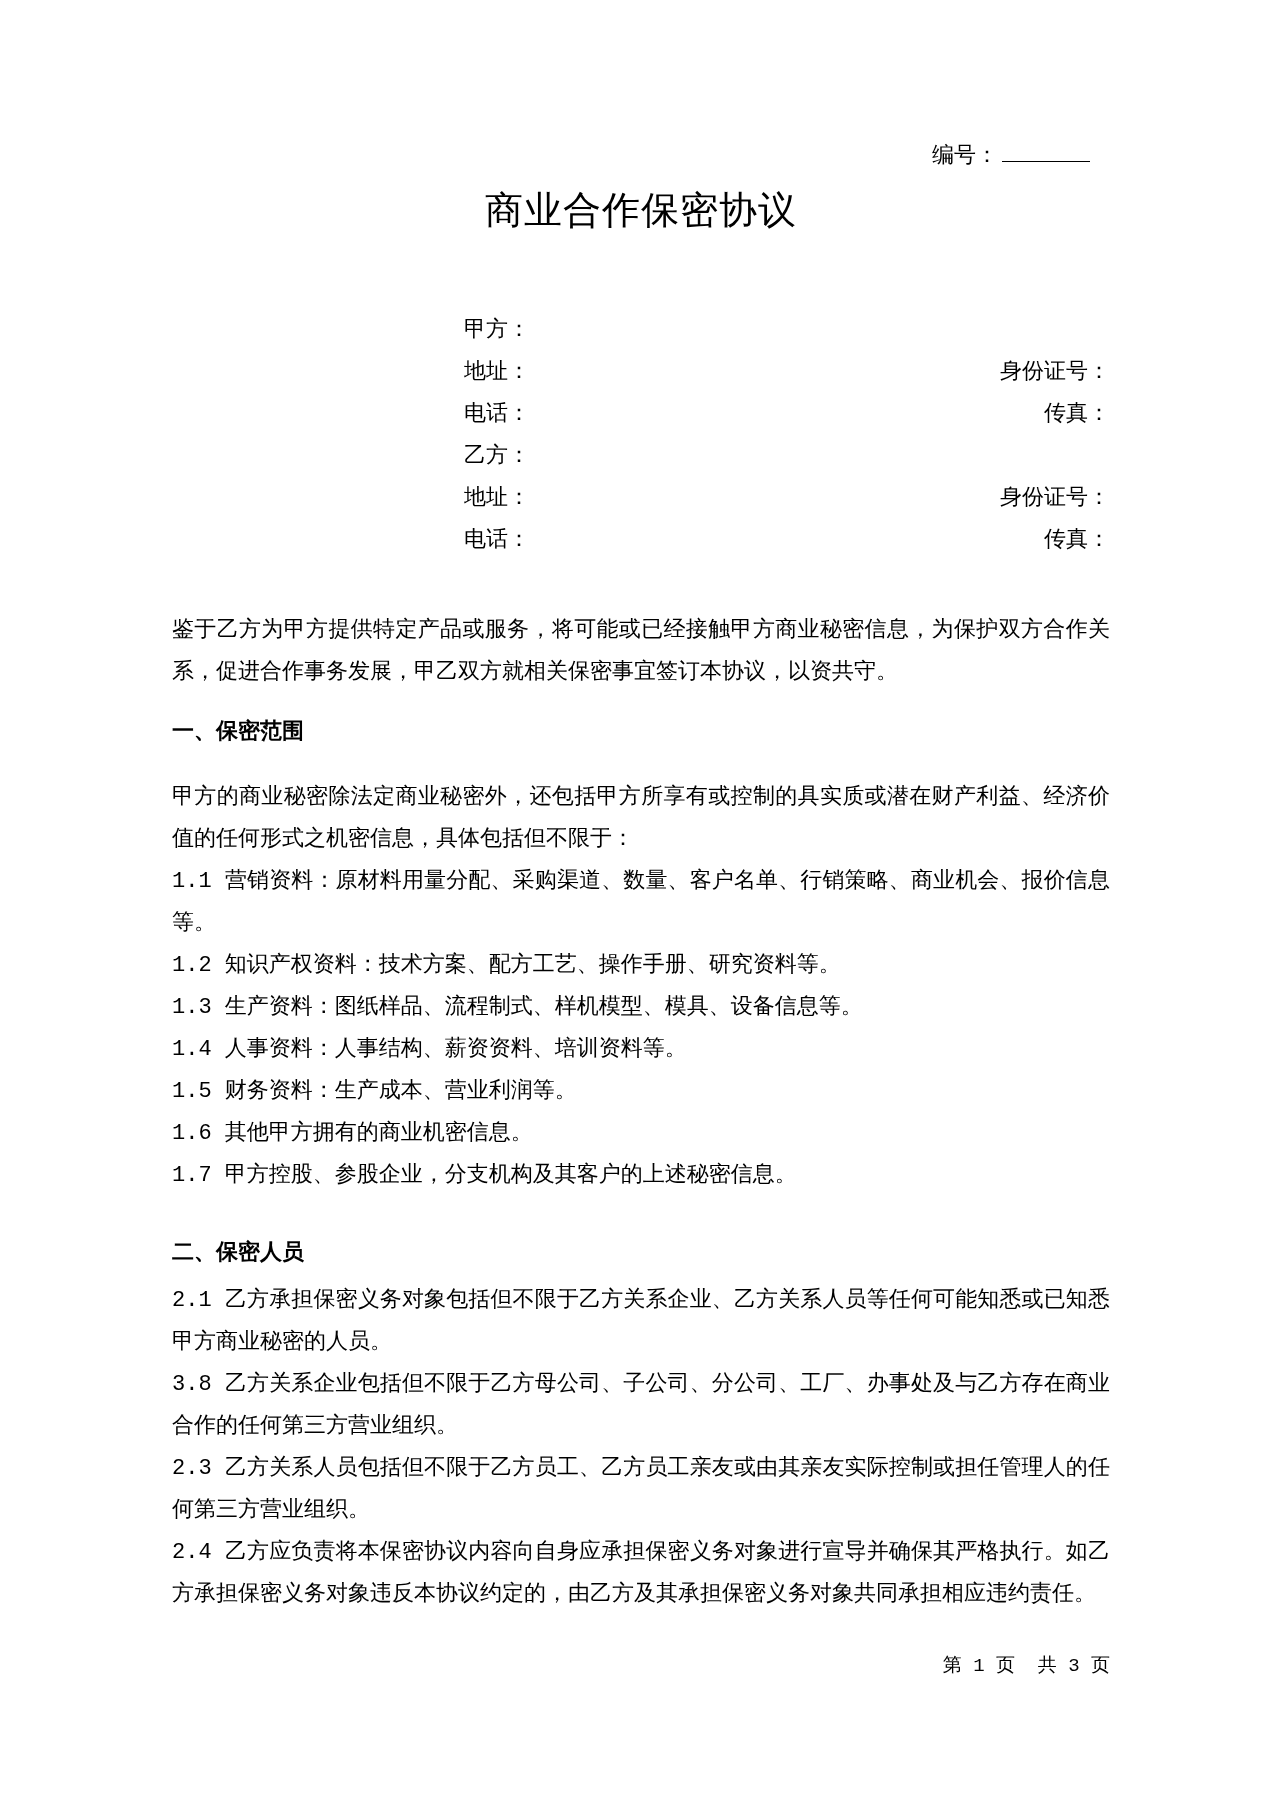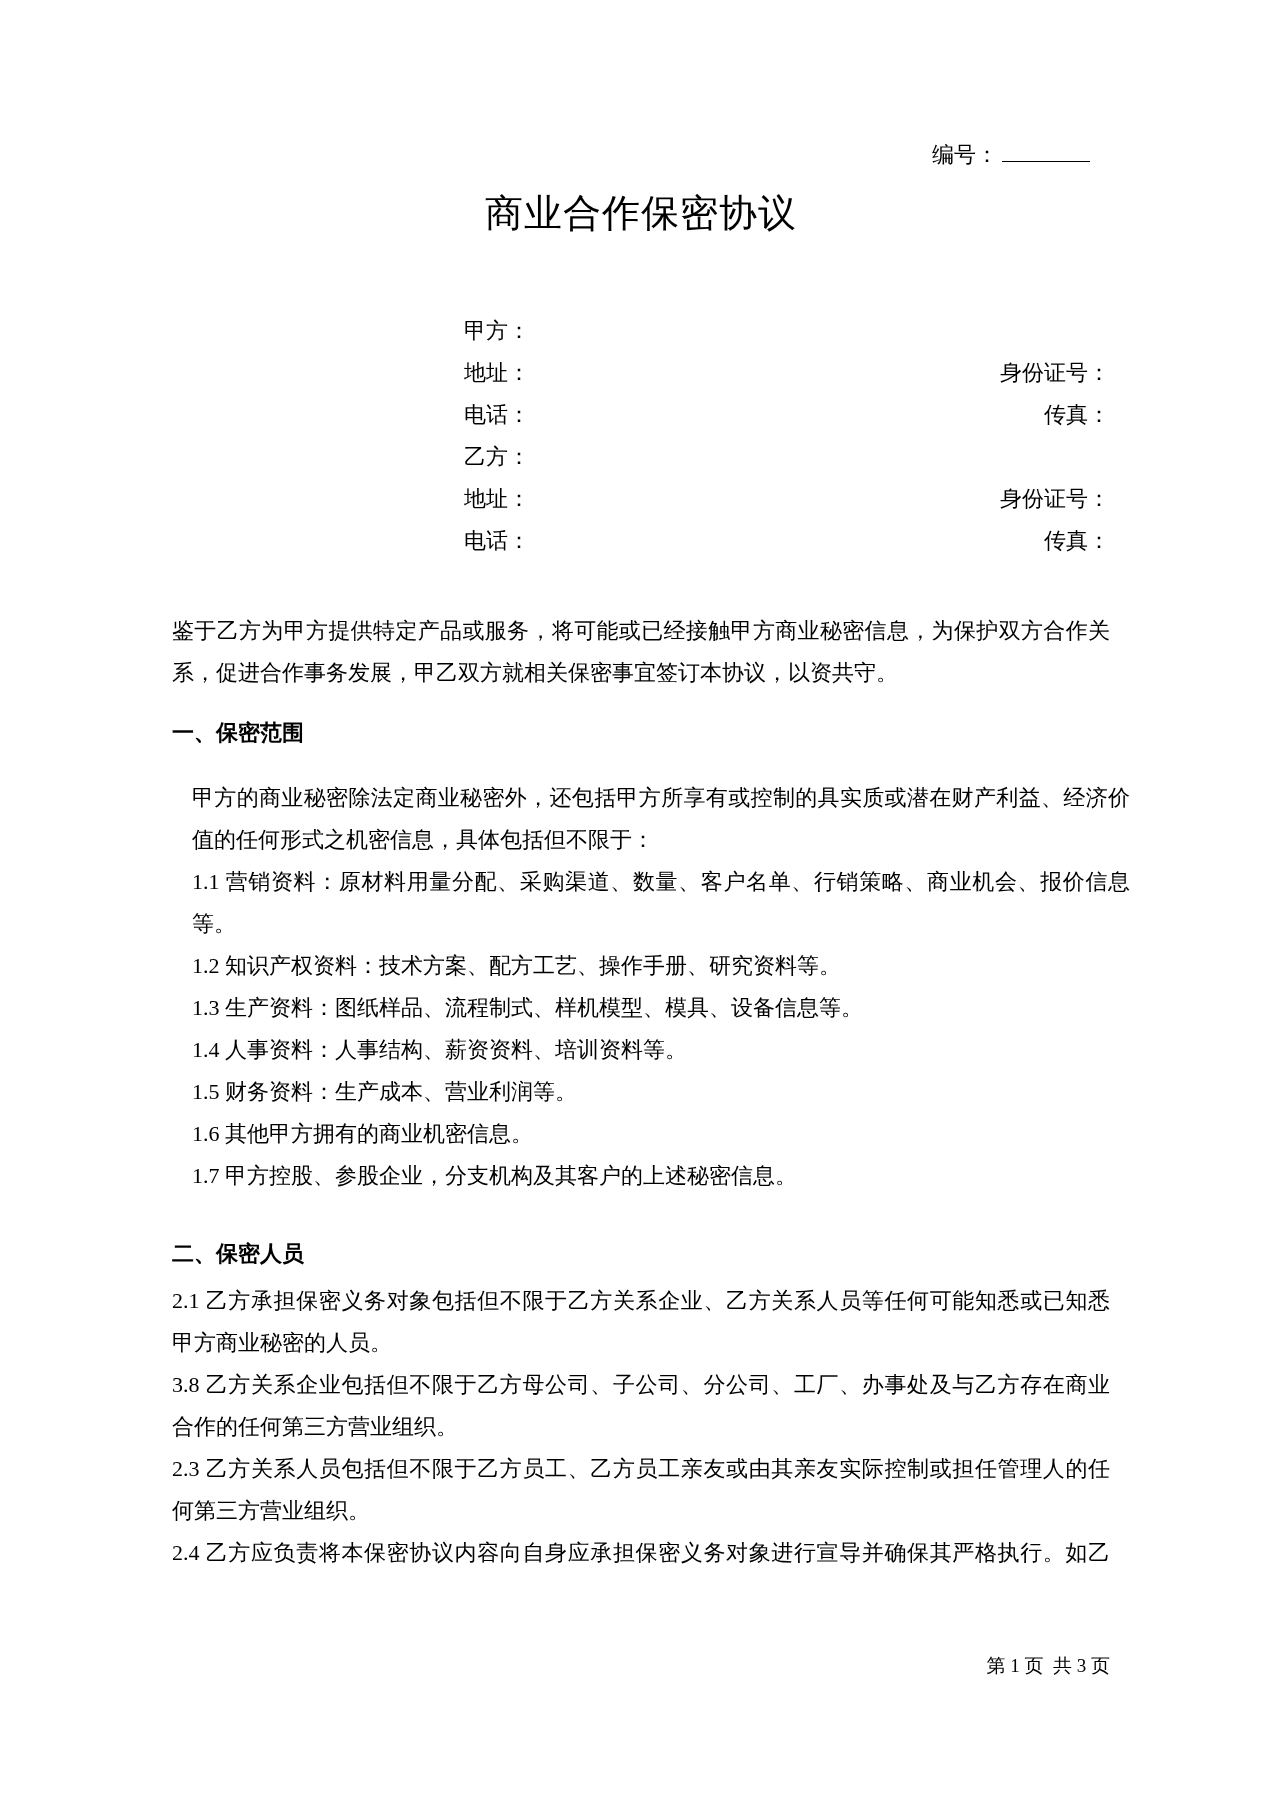--- a/index.html
+++ b/index.html
@@ -6,21 +6,21 @@
     margin: 0;
     padding: 0;
     background: #ffffff;
   }
   #page {
     position: relative;
     width: 1280px;
     height: 1810px;
     background: #ffffff;
     color: #000000;
-    font-family: Liberation Serif, serif;
+    font-family: Liberation Mono, monospace;
     overflow: hidden;
   }
   .col {
     position: absolute;
     left: 172px;
     width: 938px;
   }
   
   #doc-number {
     top: 138px;
@@ -69,21 +69,21 @@
     text-align: justify;
     text-align-last: justify;
   }
   
   .sec-heading {
     font-size: 22px;
     line-height: 42px;
     font-weight: 700;
   }
   #sec1-heading { top: 712px; }
-  #sec1-body   { top: 777px; margin-left: 20px; }
+  #sec1-body   { top: 777px; }
   #sec2-heading { top: 1233px; }
   #sec2-body   { top: 1280px; }
   
   #page-footer {
     top: 1652px;
     text-align: right;
     font-size: 19px;
     line-height: 28px;
     white-space: pre-wrap;
   }
@@ -149,17 +149,18 @@
 
   <div id="sec2-heading" class="col sec-heading">二、保密人员</div>
   <div id="sec2-body" class="col">
     <div class="line fill">2.1 乙方承担保密义务对象包括但不限于乙方关系企业、乙方关系人员等任何可能知悉或已知悉</div>
     <div class="line">甲方商业秘密的人员。</div>
     <div class="line fill">3.8 乙方关系企业包括但不限于乙方母公司、子公司、分公司、工厂、办事处及与乙方存在商业</div>
     <div class="line">合作的任何第三方营业组织。</div>
     <div class="line fill">2.3 乙方关系人员包括但不限于乙方员工、乙方员工亲友或由其亲友实际控制或担任管理人的任</div>
     <div class="line">何第三方营业组织。</div>
     <div class="line fill">2.4 乙方应负责将本保密协议内容向自身应承担保密义务对象进行宣导并确保其严格执行。如乙</div>
+    <div class="line">方承担保密义务对象违反本协议约定的，由乙方及其承担保密义务对象共同承担相应违约责任。</div>
   </div>
 
   <div id="page-footer" class="col">第 1 页  共 3 页</div>
 
 </div>
 
 </body></html>

